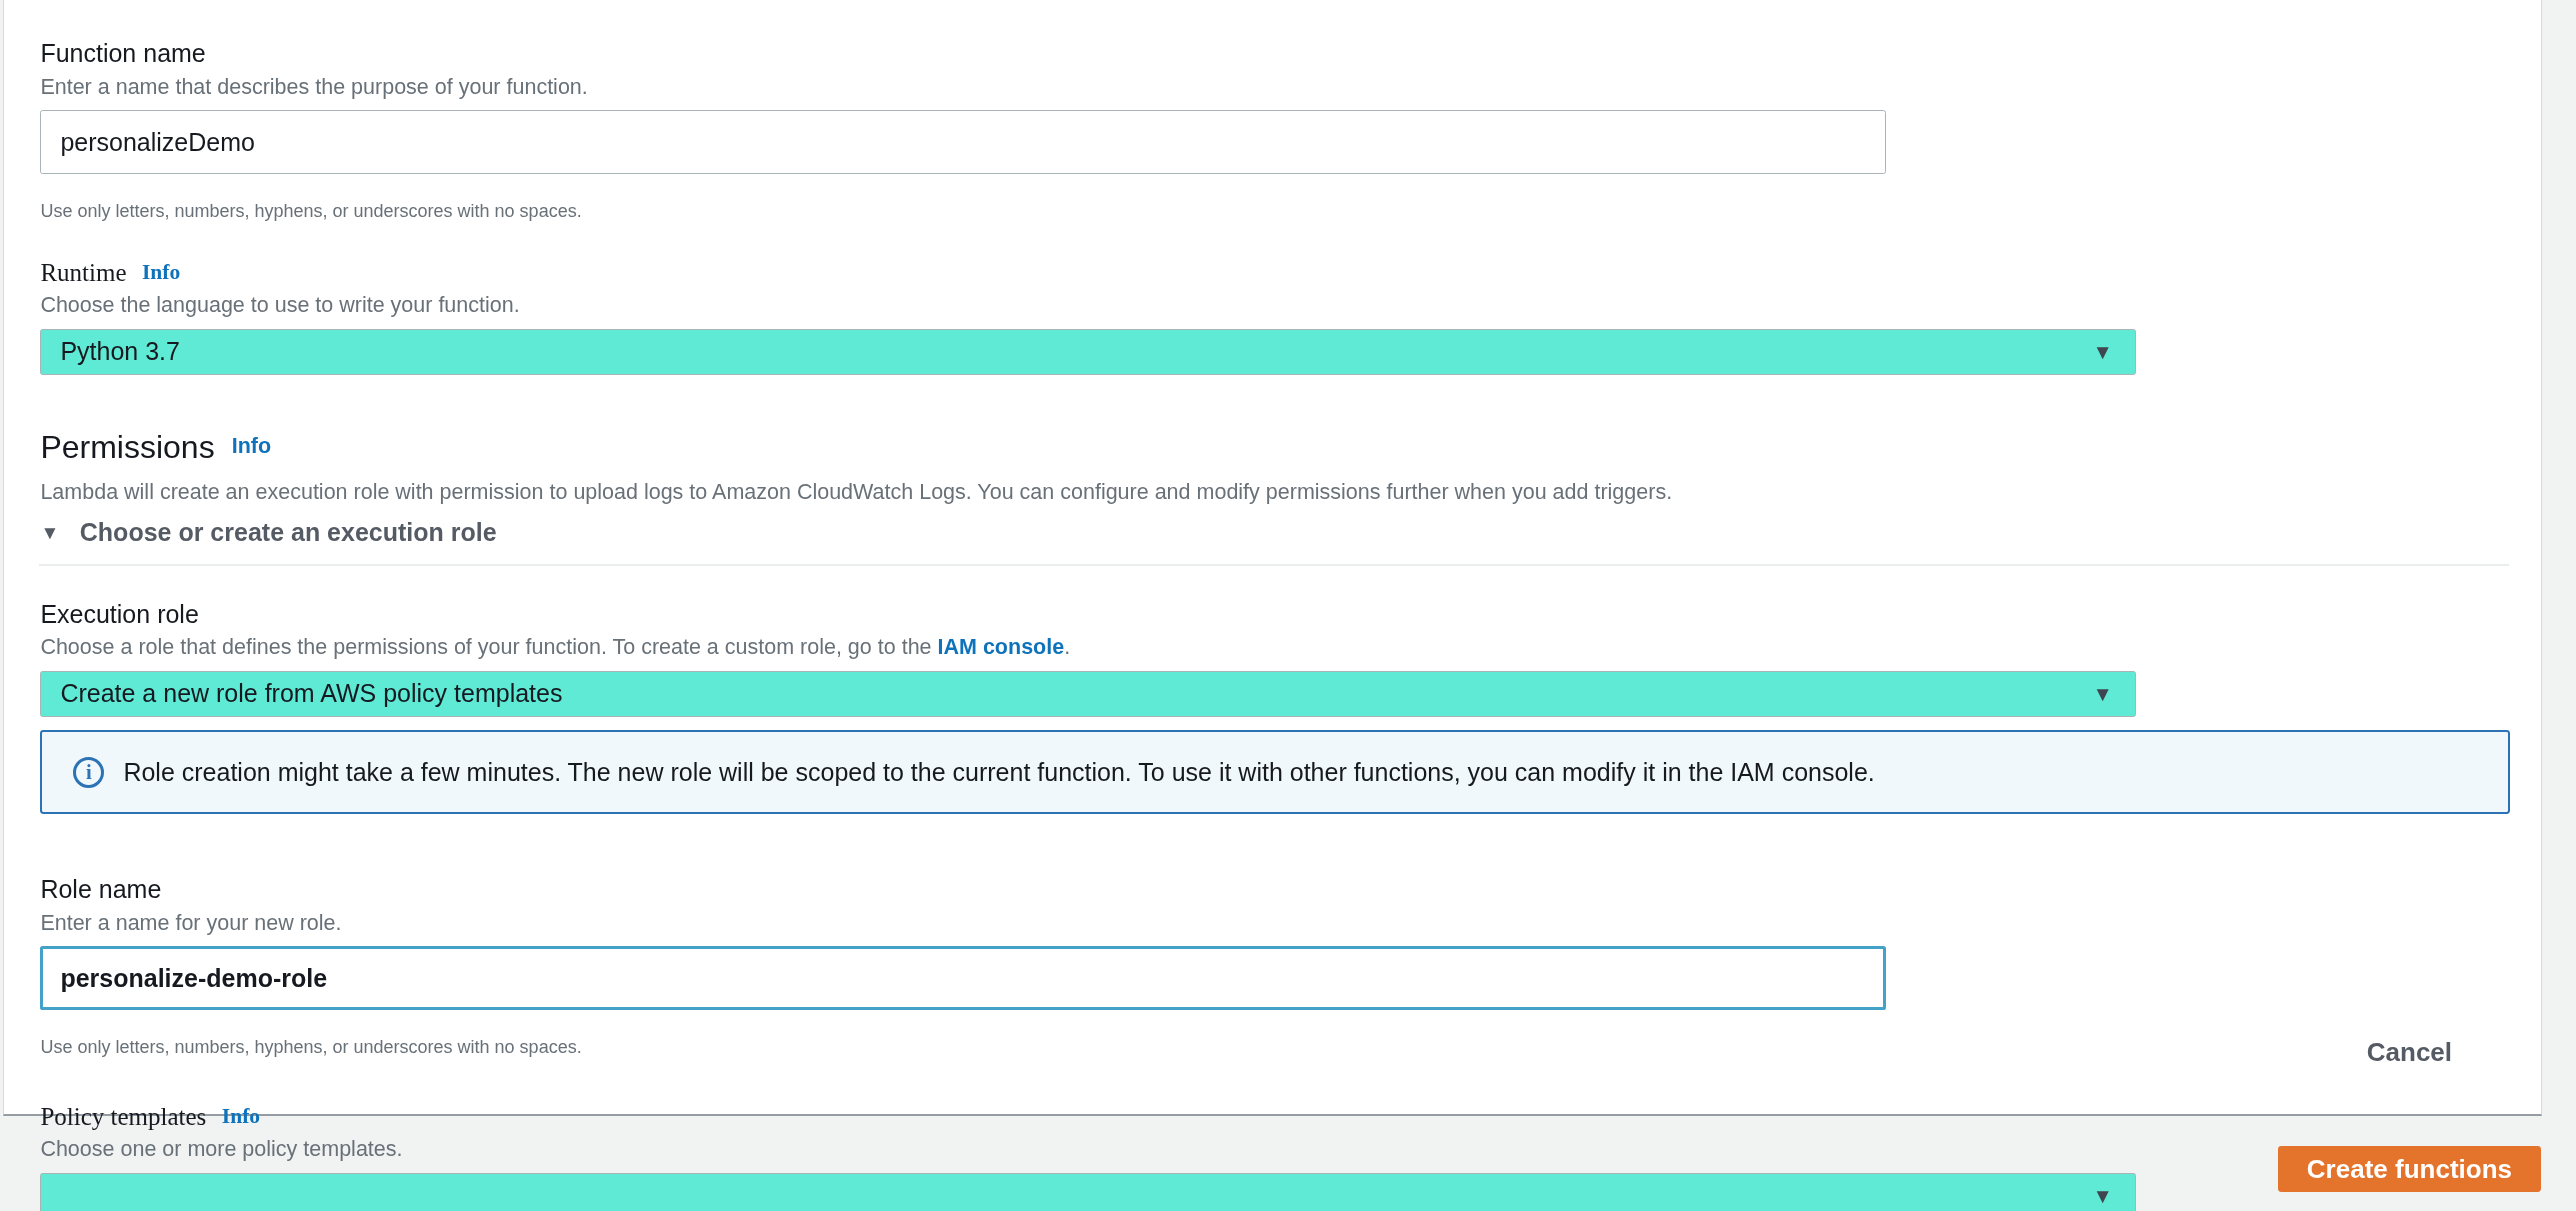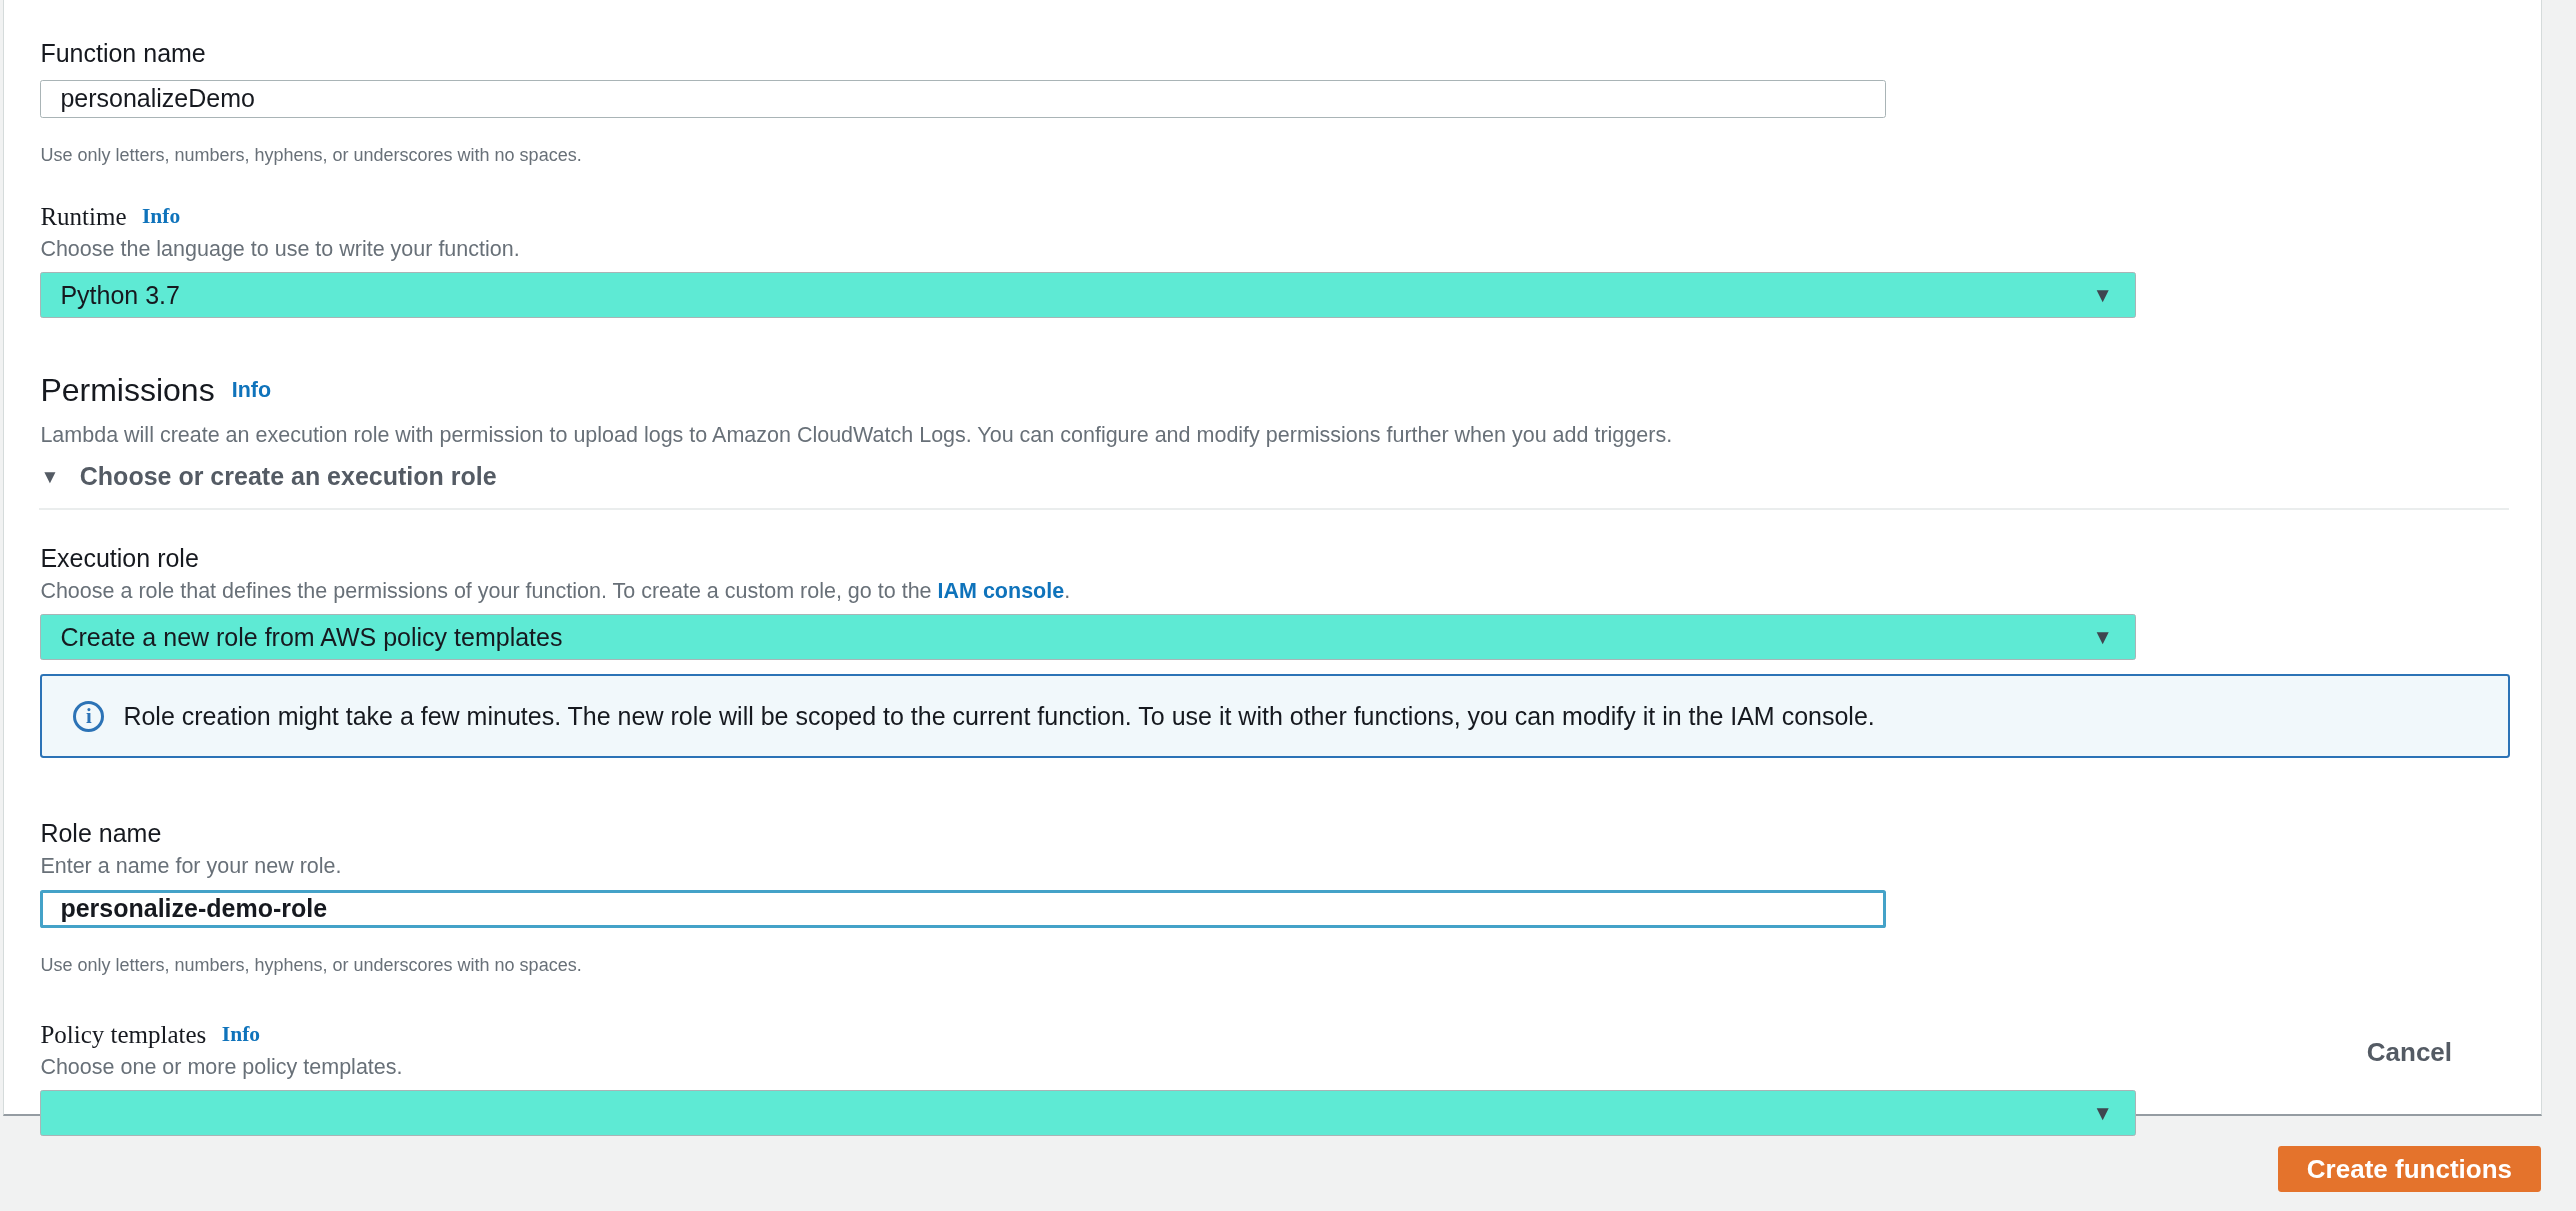--- a/index.html
+++ b/index.html
@@ -45,21 +45,21 @@
   }
   .helper {
     font-size: 18px;
     line-height: 26px;
     color: #687078;
     margin-top: 24px;
   }
   .text-input {
     display: block;
     width: 1846px;
-    height: 38px;
+    height: 64px;
     margin-top: 10.3px;
     border: 1.7px solid #a9b4b6;
     border-radius: 2.6px;
     padding: 0 19px;
     font-size: 25px;
     font-family: "Liberation Sans", "DejaVu Sans", sans-serif;
     color: #16191f;
     background: #fff;
     outline: none;
   }
@@ -197,20 +197,21 @@
     cursor: pointer;
   }
 </style>
 </head>
 <body>
 
 <div class="panel">
 
   <div class="group" style="margin-top:0">
     <div class="field-label">Function name</div>
+    <div class="desc">Enter a name that describes the purpose of your function.</div>
     <input class="text-input" type="text" value="personalizeDemo" style="">
     <div class="helper">Use only letters, numbers, hyphens, or underscores with no spaces.</div>
   </div>
 
   <div class="group">
     <div class="label-row">
       <span class="field-label">Runtime</span>
       <span class="info-link">Info</span>
     </div>
     <div class="desc">Choose the language to use to write your function.</div>

